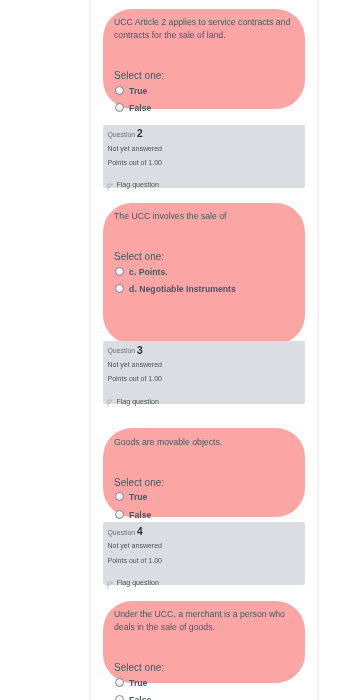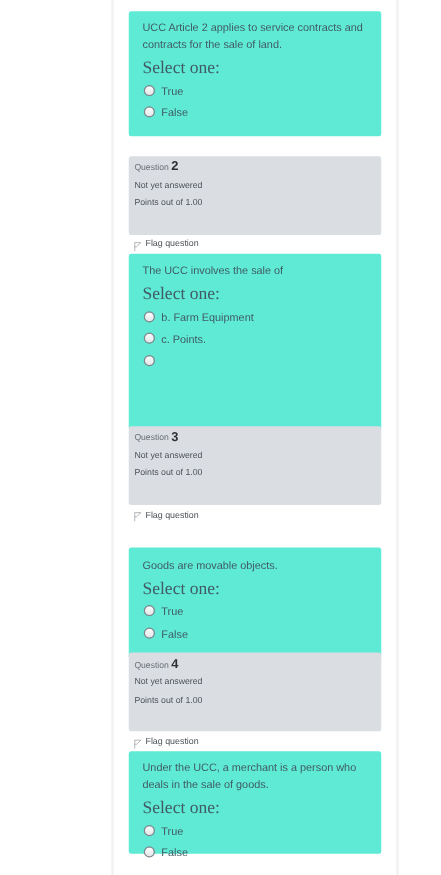--- a/index.html
+++ b/index.html
@@ -1,34 +1,34 @@
 <!DOCTYPE html>
 <html><head>
 <meta charset="utf-8">
 <style>
   html,body{margin:0;padding:0;}
   body{width:353px;height:700px;background:#ffffff;font-family:"Liberation Sans",sans-serif;overflow:hidden;}
   .page{position:relative;width:353px;height:700px;background:#ffffff;overflow:hidden;}
   .vrule{position:absolute;top:0;height:700px;width:2px;background:#f2f2f2;}
   .col{position:absolute;left:103px;top:0;width:202px;}
   .block{border-radius:2px;box-sizing:border-box;position:absolute;left:0;width:202px;}
-  .block.info{background:#5eead4;padding:7.5px 11px 0 11px;}
+  .block.info{background:#fca5a5;padding:7.5px 11px 0 11px;border-radius:29px;}
   .block.meta{background:#dadde2;padding:4.2px 0 0 0;height:62.5px;}
   .qtext{font-size:8.7px;line-height:13px;color:#415b66;}
-  .selone{font-size:14px;color:#415b66;margin-top:5px;font-family:Liberation Serif, serif;}
-  .opts{margin-top:1.7px;}
+  .selone{font-size:10px;color:#415b66;margin-top:28px;}
+  .opts{margin-top:1.7px;font-weight:bold;}
   .opt{position:relative;height:17.6px;font-size:8.7px;color:#415b66;line-height:17.6px;padding-left:15.1px;}
   .radio{position:absolute;left:1.2px;top:2.8px;width:9.2px;height:9.2px;border-radius:50%;
          border:1px solid #7f868c;box-sizing:border-box;
          background:linear-gradient(180deg,#fdfdfd 0%,#e4e6e8 100%);}
   .qhead{font-size:6.9px;color:#6a7076;padding-left:4.5px;line-height:10px;}
   .qhead .num{font-size:10.3px;font-weight:bold;color:#2c3033;position:relative;top:0.5px;}
   .mline{font-size:7px;color:#4c5358;padding-left:4.5px;margin-top:5.2px;line-height:9px;}
   .mline.first{margin-top:3.8px;}
-  .flagrow{display:flex;align-items:center;padding-left:4px;margin-top:24px;height:9px;}
+  .flagrow{display:flex;align-items:center;padding-left:4px;margin-top:14px;height:9px;}
   .flagicon{width:6.2px;height:8.4px;margin-right:3.2px;display:block;line-height:0;position:relative;top:2px;}
   .flagtxt{font-size:7.1px;color:#4c5358;}
 </style>
 </head>
 <body>
 
 <div class="page">
   <div class="vrule" style="left:88.6px"></div>
   <div class="vrule" style="left:316.8px"></div>
   <div class="col" id="col">
@@ -51,40 +51,39 @@
                 <path d="M8 11 L57 11 L23 44 L8 44"></path>
               </g>
             </svg></span>
           <span class="flagtxt">Flag question</span>
         </div>
       </div>
       <div class="block info" style="top: 202.6px; height: 141px;">
         <div class="qtext">The UCC involves the sale of</div>
         <div class="selone">Select one:</div>
         <div class="opts">
-          <div class="opt"><span class="radio"></span><span>b. Farm Equipment</span></div>
           <div class="opt"><span class="radio"></span><span>c. Points.</span></div>
-          <div class="opt"><span class="radio"></span></div>
+          <div class="opt"><span class="radio"></span><span>d. Negotiable Instruments</span></div>
         </div>
       </div>
       <div class="block meta" style="top: 341px; height: 62.8px;">
         <div class="qhead"><span>Question</span> <span class="num">3</span></div>
         <div class="mline first">Not yet answered</div>
         <div class="mline">Points out of 1.00</div>
         <div class="flagrow">
           <span class="flagicon"><svg viewBox="0 0 62 84" width="6.2" height="8.4">
               <g fill="none" stroke="#8d949a" stroke-width="5.4" stroke-linejoin="miter">
                 <path d="M8 10 L8 80"></path>
                 <path d="M8 11 L57 11 L23 44 L8 44"></path>
               </g>
             </svg></span>
           <span class="flagtxt">Flag question</span>
         </div>
       </div>
-      <div class="block info" style="top: 438px; height: 89px;">
+      <div class="block info" style="top: 428px; height: 89px;">
         <div class="qtext">Goods are movable objects.</div>
         <div class="selone">Select one:</div>
         <div class="opts">
           <div class="opt"><span class="radio"></span><span>True</span></div>
           <div class="opt"><span class="radio"></span><span>False</span></div>
         </div>
       </div>
       <div class="block meta" style="top: 522.4px; height: 62.8px;">
         <div class="qhead"><span>Question</span> <span class="num">4</span></div>
         <div class="mline first">Not yet answered</div>

